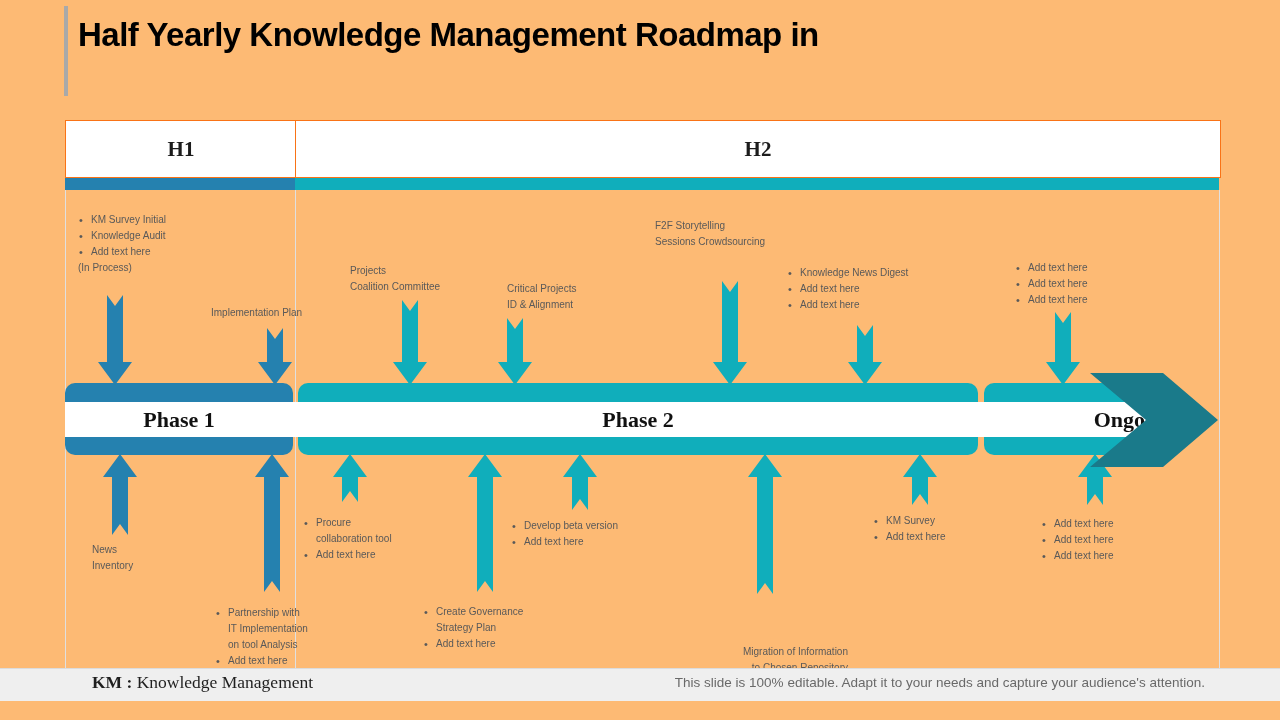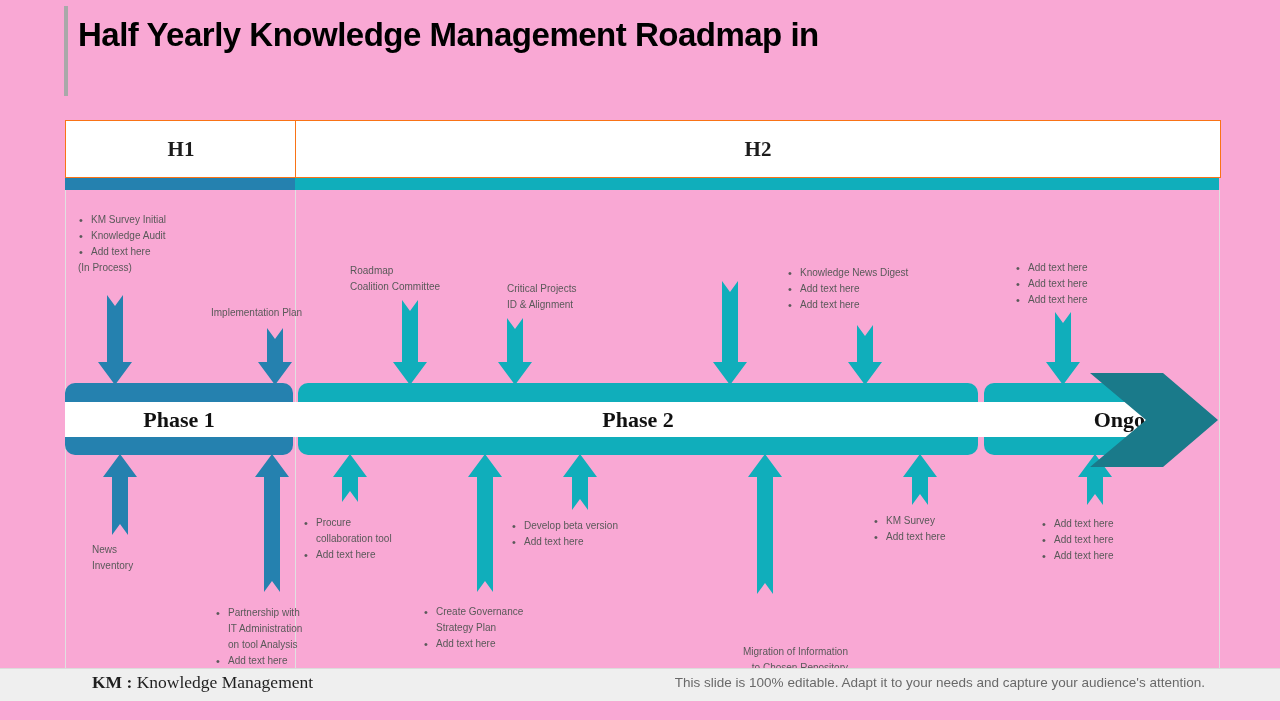--- a/index.html
+++ b/index.html
@@ -1,16 +1,16 @@
 <!DOCTYPE html>
 <html><head>
 <meta charset="utf-8">
 <style>
   html,body{margin:0;padding:0;background:#fff;}
-  #slide{position:relative;width:1280px;height:720px;background:#f9a8d4;overflow:hidden;
+  #slide{position:relative;width:1280px;height:720px;background:#fdba74;overflow:hidden;
          font-family:"Liberation Sans",sans-serif;}
   .abs{position:absolute;}
 
   
   #title-bar{left:64px;top:6px;width:4px;height:90px;background:#a9a9a9;}
   #title{left:78px;top:16px;width:860px;font-size:33px;line-height:37px;font-weight:bold;
          color:#000;letter-spacing:-0.5px;}
 
   
   .hdr-cell{top:120px;height:56px;border:1px solid #f97316;background:#fff;
@@ -94,44 +94,48 @@
   <div class="abs ann" style="left: 78px; top: 212px; width: 170px;">
       <div class="ln b">KM Survey Initial</div>
       <div class="ln b">Knowledge Audit</div>
       <div class="ln b">Add text here</div>
       <div class="ln p">(In Process)</div>
     </div>
   <div class="abs ann nowrap" style="left: 211px; top: 305px; width: 130px;">
       <div class="ln p">Implementation Plan</div>
     </div>
   <div class="abs ann" style="left: 350px; top: 263px; width: 170px;">
-      <div class="ln p">Roadmap</div>
+      <div class="ln p">Projects</div>
       <div class="ln p">Coalition Committee</div>
     </div>
   <div class="abs ann" style="left: 507px; top: 281px; width: 130px;">
       <div class="ln p">Critical Projects</div>
       <div class="ln p">ID &amp; Alignment</div>
+    </div>
+  <div class="abs ann" style="left: 655px; top: 218px; width: 200px;">
+      <div class="ln p">F2F Storytelling</div>
+      <div class="ln p">Sessions Crowdsourcing</div>
     </div>
   <div class="abs ann nowrap" style="left: 787px; top: 265px; width: 170px;">
       <div class="ln b">Knowledge News Digest</div>
       <div class="ln b">Add text here</div>
       <div class="ln b">Add text here</div>
     </div>
   <div class="abs ann" style="left: 1015px; top: 260px; width: 120px;">
       <div class="ln b">Add text here</div>
       <div class="ln b">Add text here</div>
       <div class="ln b">Add text here</div>
     </div>
   <div class="abs ann" style="left: 92px; top: 542px; width: 90px;">
       <div class="ln p">News</div>
       <div class="ln p">Inventory</div>
     </div>
   <div class="abs ann" style="left: 215px; top: 605px; width: 150px;">
       <div class="ln b">Partnership with</div>
-      <div class="ln c">IT Administration</div>
+      <div class="ln c">IT Implementation</div>
       <div class="ln c">on tool Analysis</div>
       <div class="ln b">Add text here</div>
     </div>
   <div class="abs ann" style="left: 303px; top: 515px; width: 140px;">
       <div class="ln b">Procure</div>
       <div class="ln c">collaboration tool</div>
       <div class="ln b">Add text here</div>
     </div>
   <div class="abs ann" style="left: 423px; top: 604px; width: 150px;">
       <div class="ln b">Create Governance</div>

